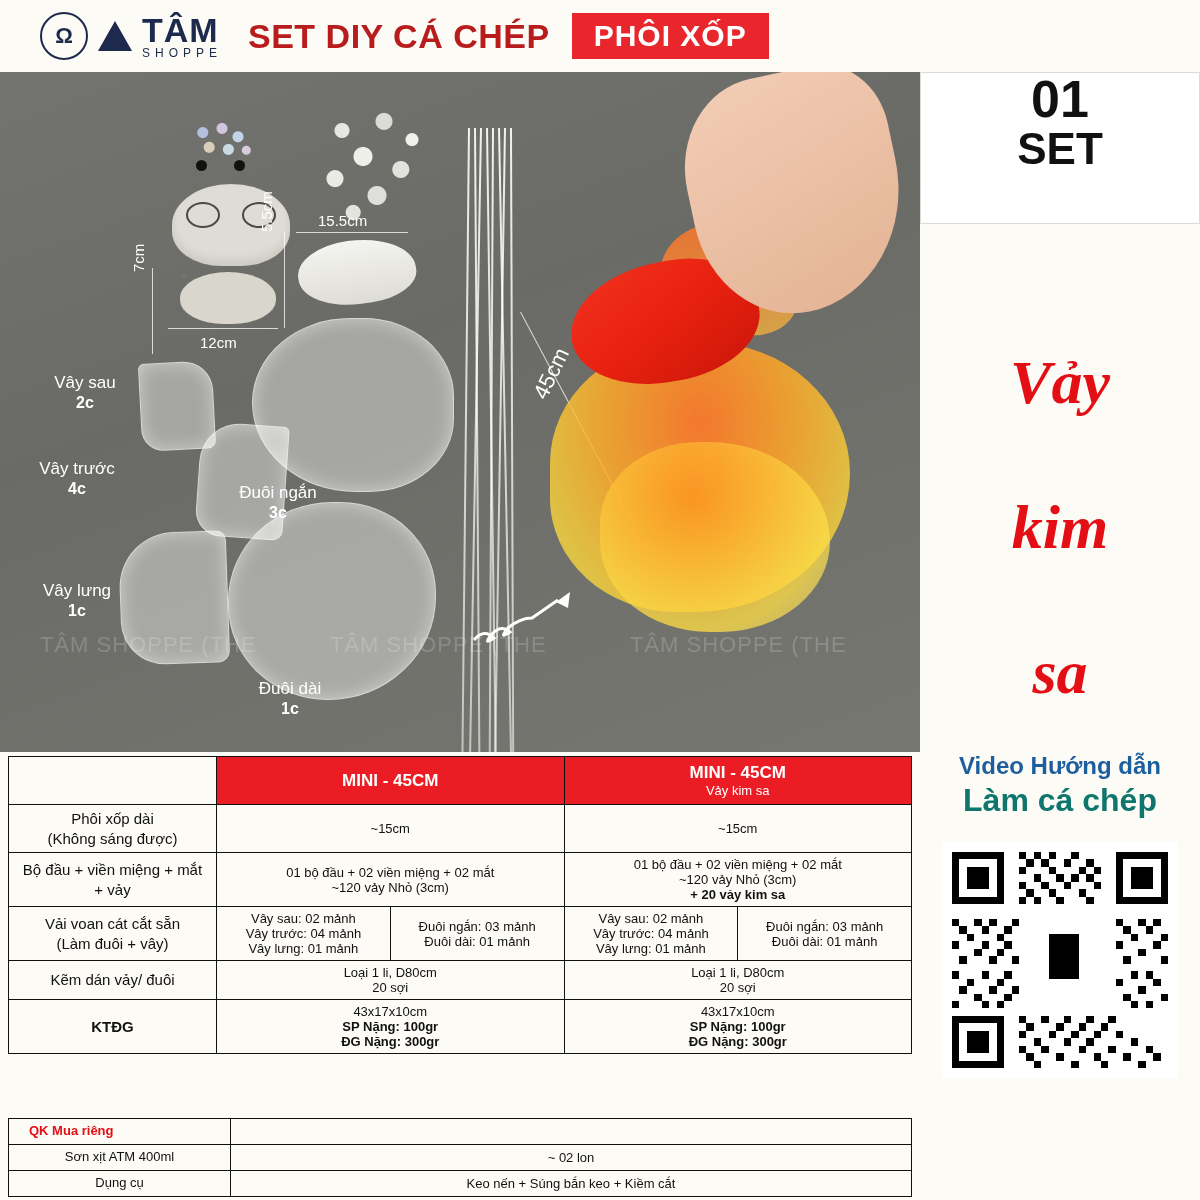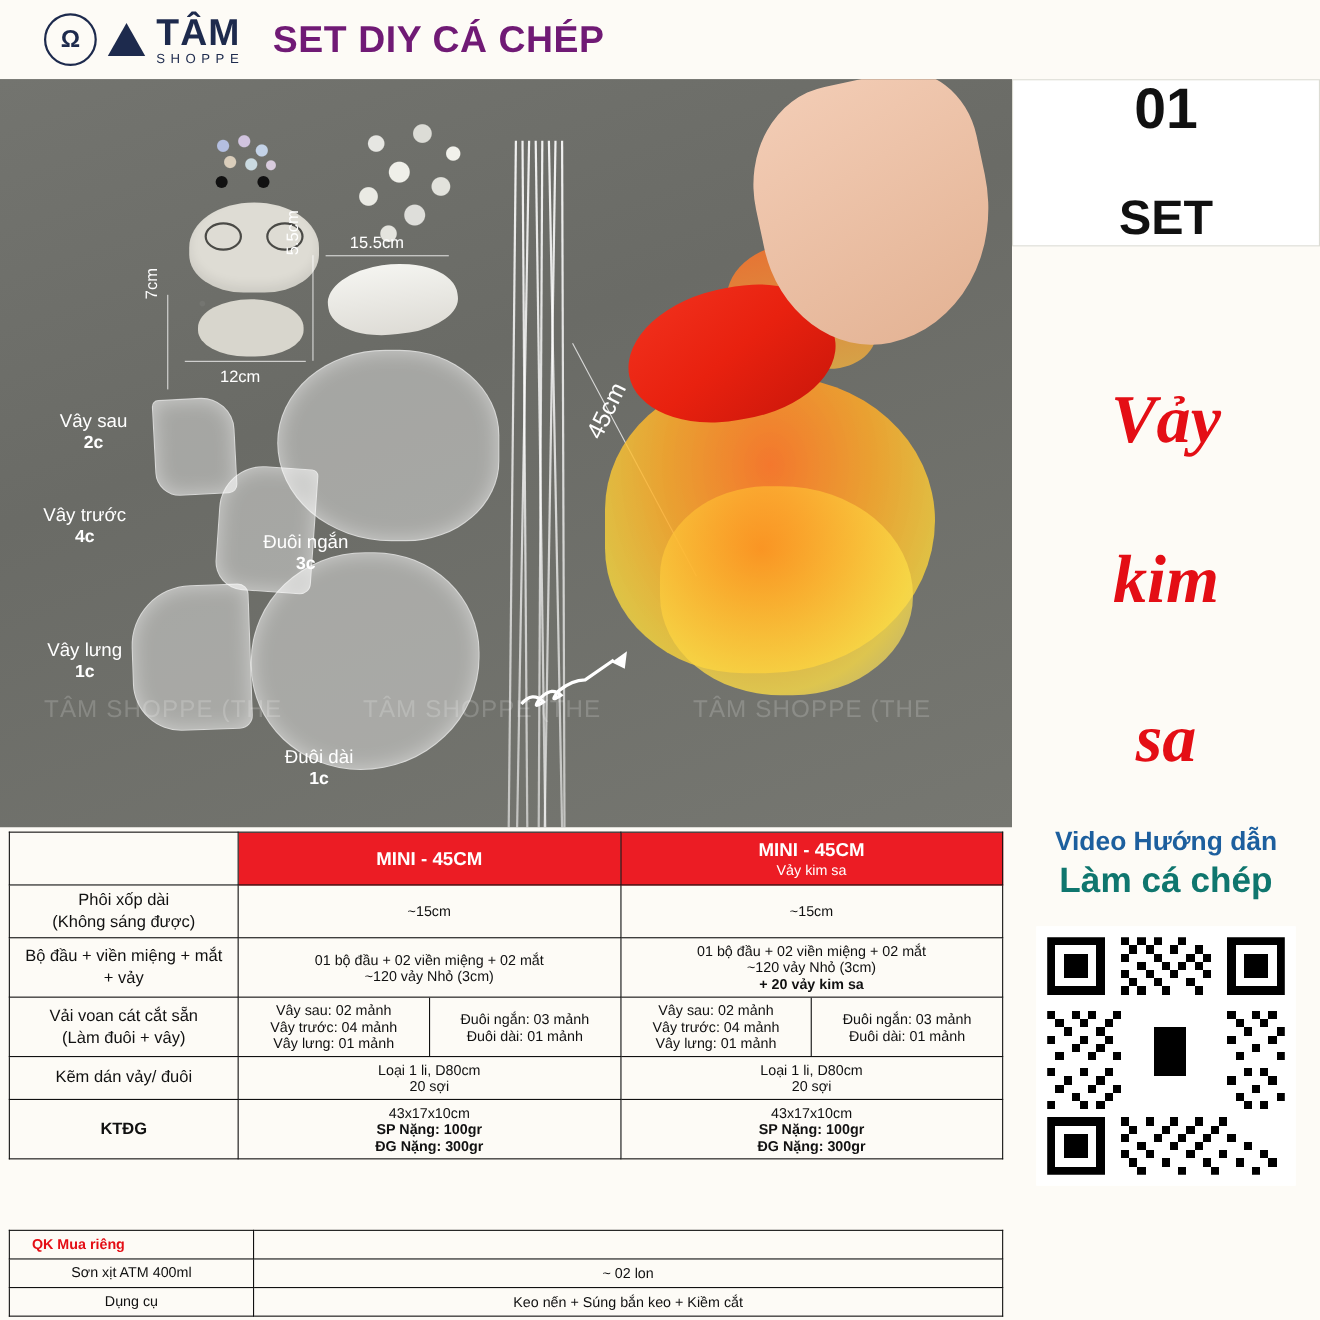--- a/index.html
+++ b/index.html
@@ -34,21 +34,21 @@
   .logo-mark2 .tri{
     width:0;height:0;
     border-left:17px solid transparent;
     border-right:17px solid transparent;
     border-bottom:30px solid #1d2a4d;
   }
   .logo-text{line-height:1;}
   .logo-text .t1{font-size:34px;font-weight:bold;color:#1d2a4d;letter-spacing:1px;}
   .logo-text .t2{font-size:12px;color:#1d2a4d;letter-spacing:5px;text-align:right;}
   .header-title{
-    font-size:34px;font-weight:bold;color:#701a75;
+    font-size:34px;font-weight:bold;color:#b91c1c;
     margin-left:26px;letter-spacing:.5px;
   }
   .header-badge{
     margin-left:22px;
     background:#e8262b;color:#fff;
     font-size:30px;font-weight:bold;
     padding:6px 22px;letter-spacing:1px;
   }
   
   .photo{
@@ -181,21 +181,21 @@
   }
   .labelpc b{display:block;font-size:16px;}
   
   .right{
     position:absolute;left:920px;top:72px;width:280px;height:1128px;
     background:#fdfbf6;
   }
   .setbox{
     position:absolute;left:0;top:0;width:280px;height:152px;
     background:#fff;border:1px solid #dcdcd4;
-    display:flex;flex-direction:column;align-items:center;justify-content:space-between;
+    display:flex;flex-direction:column;align-items:center;justify-content:flex-start;
     box-sizing:border-box;
   }
   .setbox .n{font-size:52px;font-weight:bold;color:#111;line-height:1;}
   .setbox .s{font-size:44px;font-weight:bold;color:#111;line-height:1.1;}
   .redword{
     position:absolute;left:0;width:280px;text-align:center;
     color:#e40e15;font-weight:bold;font-style:italic;
     font-family:"Liberation Serif", serif;
     font-size:62px;
   }
@@ -239,20 +239,21 @@
     <div class="logo-mark">Ω</div>
     <div class="logo-mark2">
         <div class="tri"></div>
       </div>
     <div class="logo-text">
       <div class="t1">TÂM</div>
       <div class="t2">SHOPPE</div>
     </div>
   </div>
   <div class="header-title">SET DIY CÁ CHÉP</div>
+  <div class="header-badge">PHÔI XỐP</div>
 </div>
 
 <div class="photo">
   <div class="grain"></div>
 
   <div class="wm" style="left:40px;top:560px;">TÂM SHOPPE (THE</div>
   <div class="wm" style="left:330px;top:560px;">TÂM SHOPPE (THE</div>
   <div class="wm" style="left:630px;top:560px;">TÂM SHOPPE (THE</div>
 
   <div class="beads"></div>

